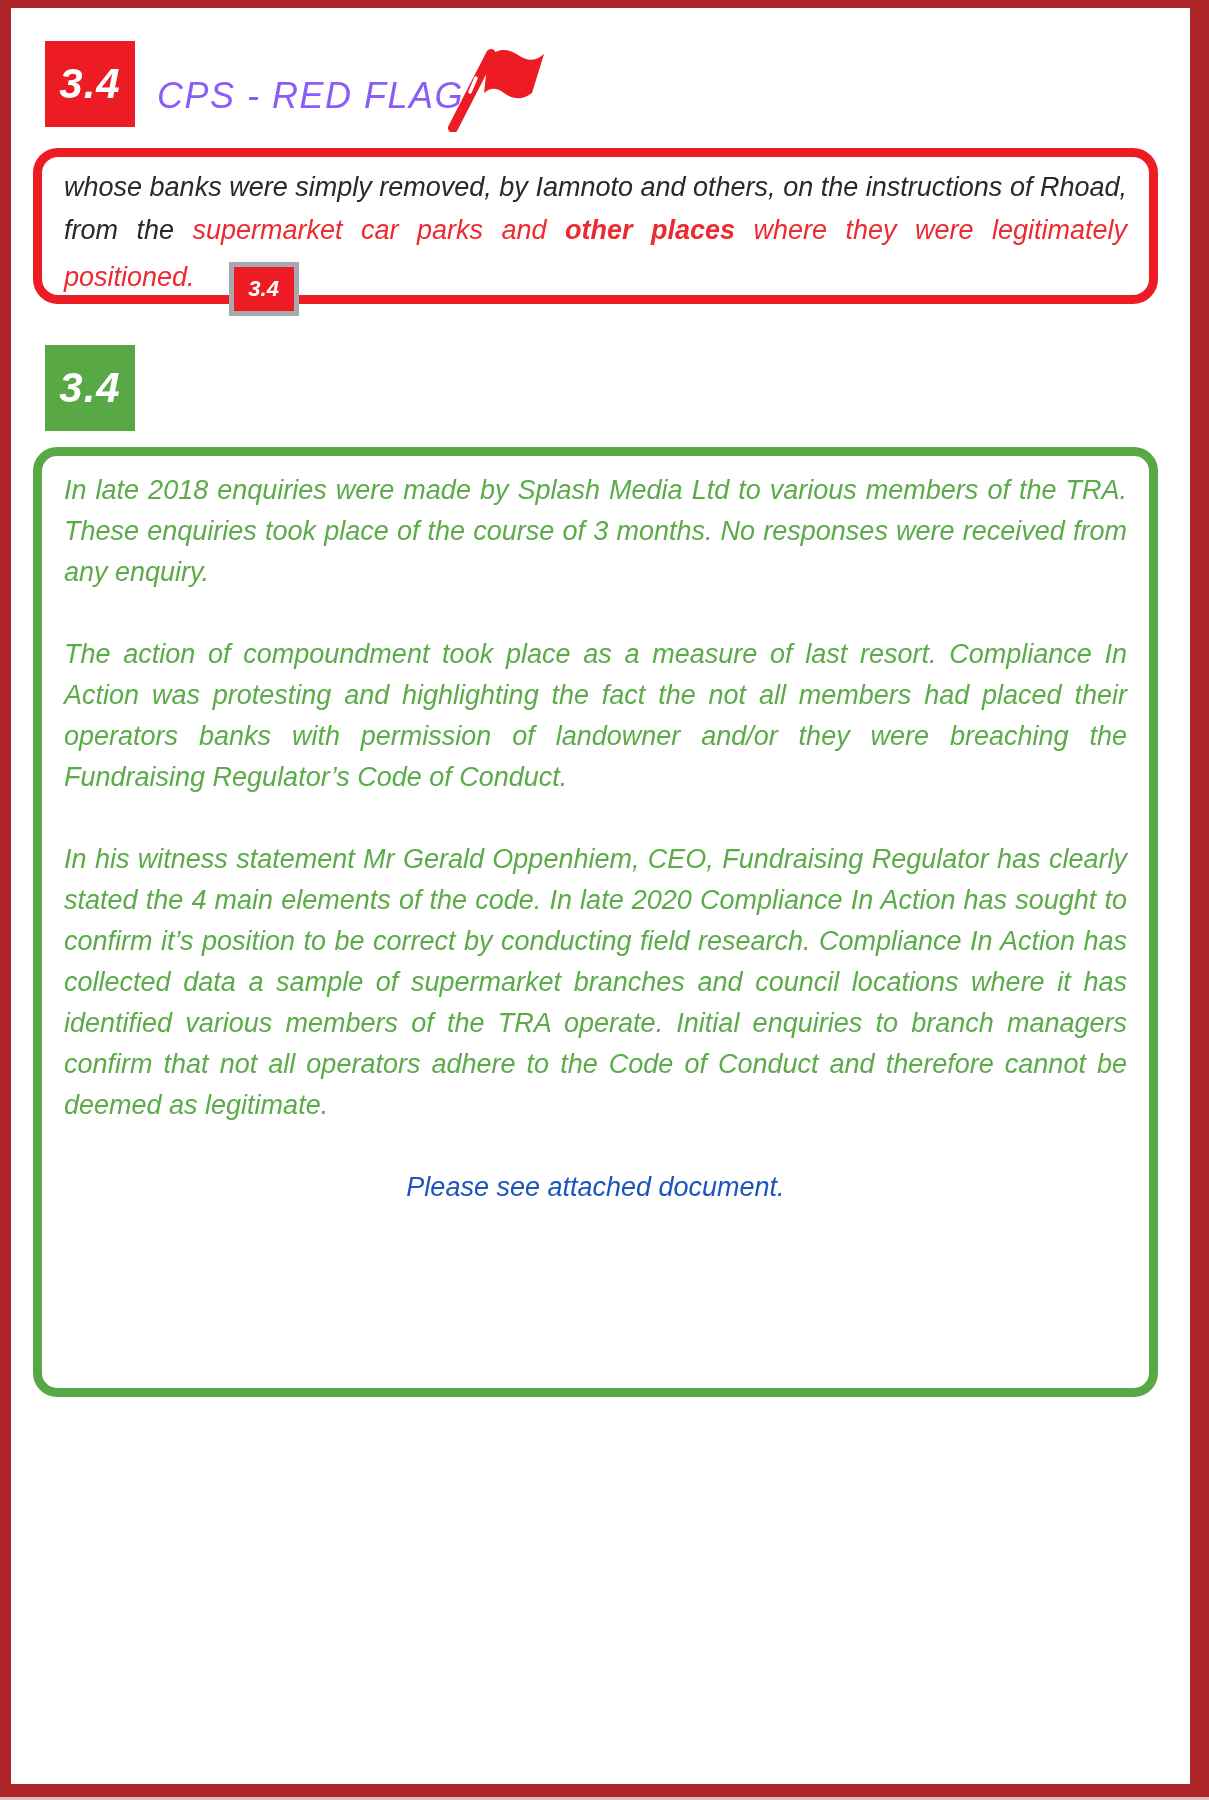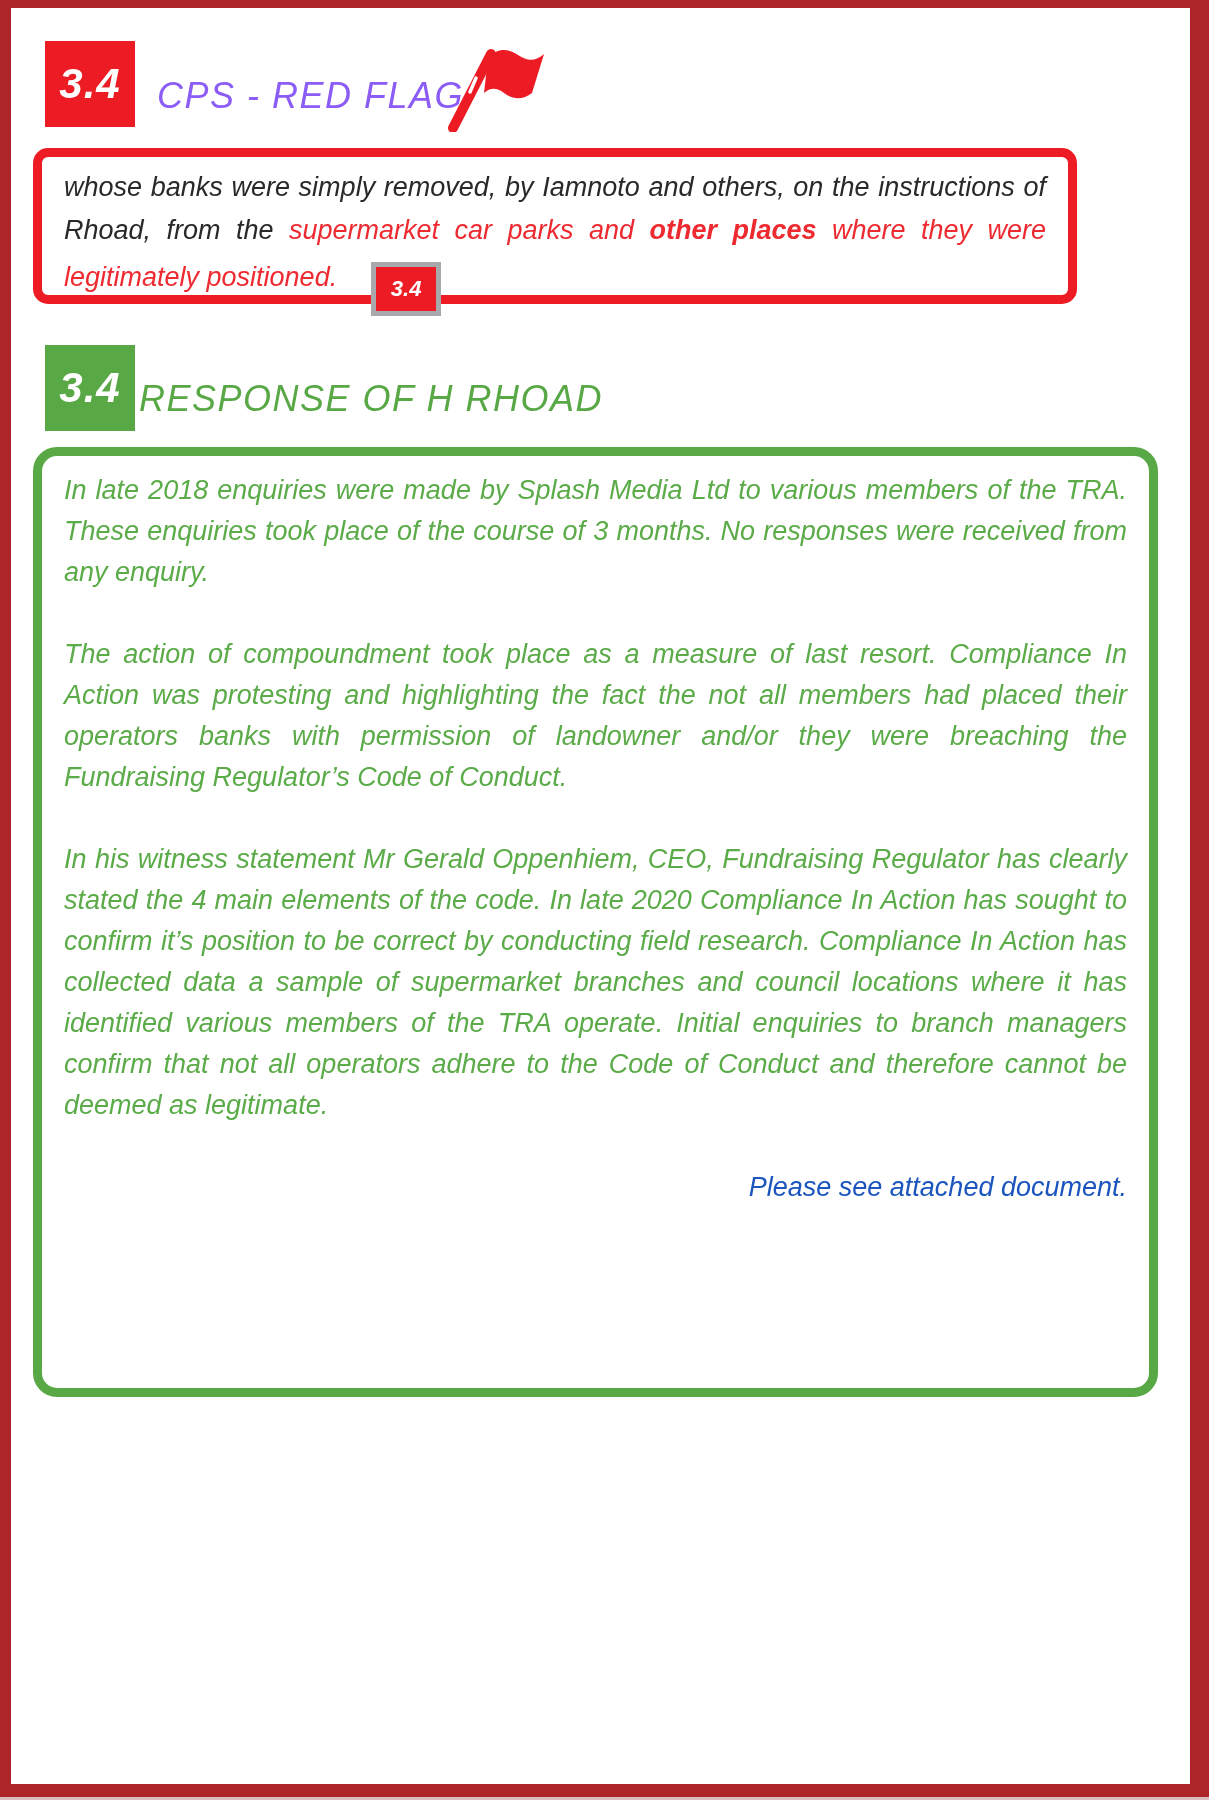--- a/index.html
+++ b/index.html
@@ -38,24 +38,24 @@
     white-space:nowrap;
   }
   .section-title.red   { left:146px; top:67px;  color:#8b5cf6; }
   .section-title.green { left:128px; top:370px; color:#58a846; }
   .flag { position:absolute; left:428px; top:38px; width:106px; height:86px; }
 
   
   .red-box {
     position:absolute;
     left:22px; top:140px;
-    width:1044px; height:156px;
+    width:1125px; height:156px;
     box-sizing:border-box;
     border:9px solid #ed1c24;
-    border-radius:15px;
+    border-radius:25px;
     padding:9px 22px 0 22px;
     background:#ffffff;
   }
   .red-box p {
     margin:0;
     font-size:27px;
     line-height:43px;
     text-align:justify;
     color:#27292b;
   }
@@ -89,21 +89,21 @@
   }
   .green-box p {
     margin:0 0 41px 0;
     font-size:27px;
     line-height:41px;
     text-align:justify;
     color:#5bab49;
   }
   .green-box p.attachment-link {
     color:#1b55bd;
-    text-align:right;
+    text-align:center;
     margin-bottom:0;
     cursor:pointer;
   }
   
   .bottom-strip {
     position:absolute;
     left:-11px; right:-19px; bottom:-13px;
     height:3px;
     background:#d9bdbe;
   }
@@ -129,21 +129,20 @@
     <line x1="37" y1="32" x2="31" y2="46" stroke="#ffffff" stroke-width="3.5" stroke-linecap="round"></line>
   </svg>
 
   <div class="red-box">
     <p><span><span class="run-black">whose banks were simply removed, by Iamnoto and others, on the instructions of Rhoad, from the </span><span class="run-red">supermarket car parks and </span><span class="run-red-bold">other places</span><span class="run-red"> where they were legitimately positioned.</span></span><span class="inline-badge">3.4</span></p>
   </div>
 
   <div class="badge green">
     <span>3.4</span>
   </div>
-  <div class="section-title green">RESPONSE OF H RHOAD</div>
 
   <div class="green-box">
     <div>
         <p>In late 2018 enquiries were made by Splash Media Ltd to various members of the TRA.  These enquiries took place of the course of 3 months. No responses were received from any enquiry.</p>
         <p>The action of compoundment took place as a measure of last resort. Compliance In Action was protesting and highlighting the fact the not all members had placed their operators banks with permission of landowner and/or they were breaching the Fundraising Regulator’s Code of Conduct.</p>
         <p>In his witness statement Mr Gerald Oppenhiem, CEO, Fundraising Regulator has clearly stated the 4 main elements of the code.  In late 2020 Compliance In Action has sought to confirm it’s position to be correct by conducting field research. Compliance In Action has collected data a sample of supermarket branches and council locations where it has identified various members of the TRA operate. Initial enquiries to branch managers confirm that not all operators adhere to the Code of Conduct and therefore cannot be deemed as legitimate.</p>
       </div>
     <p class="attachment-link">Please see attached document.</p>
   </div>
 

